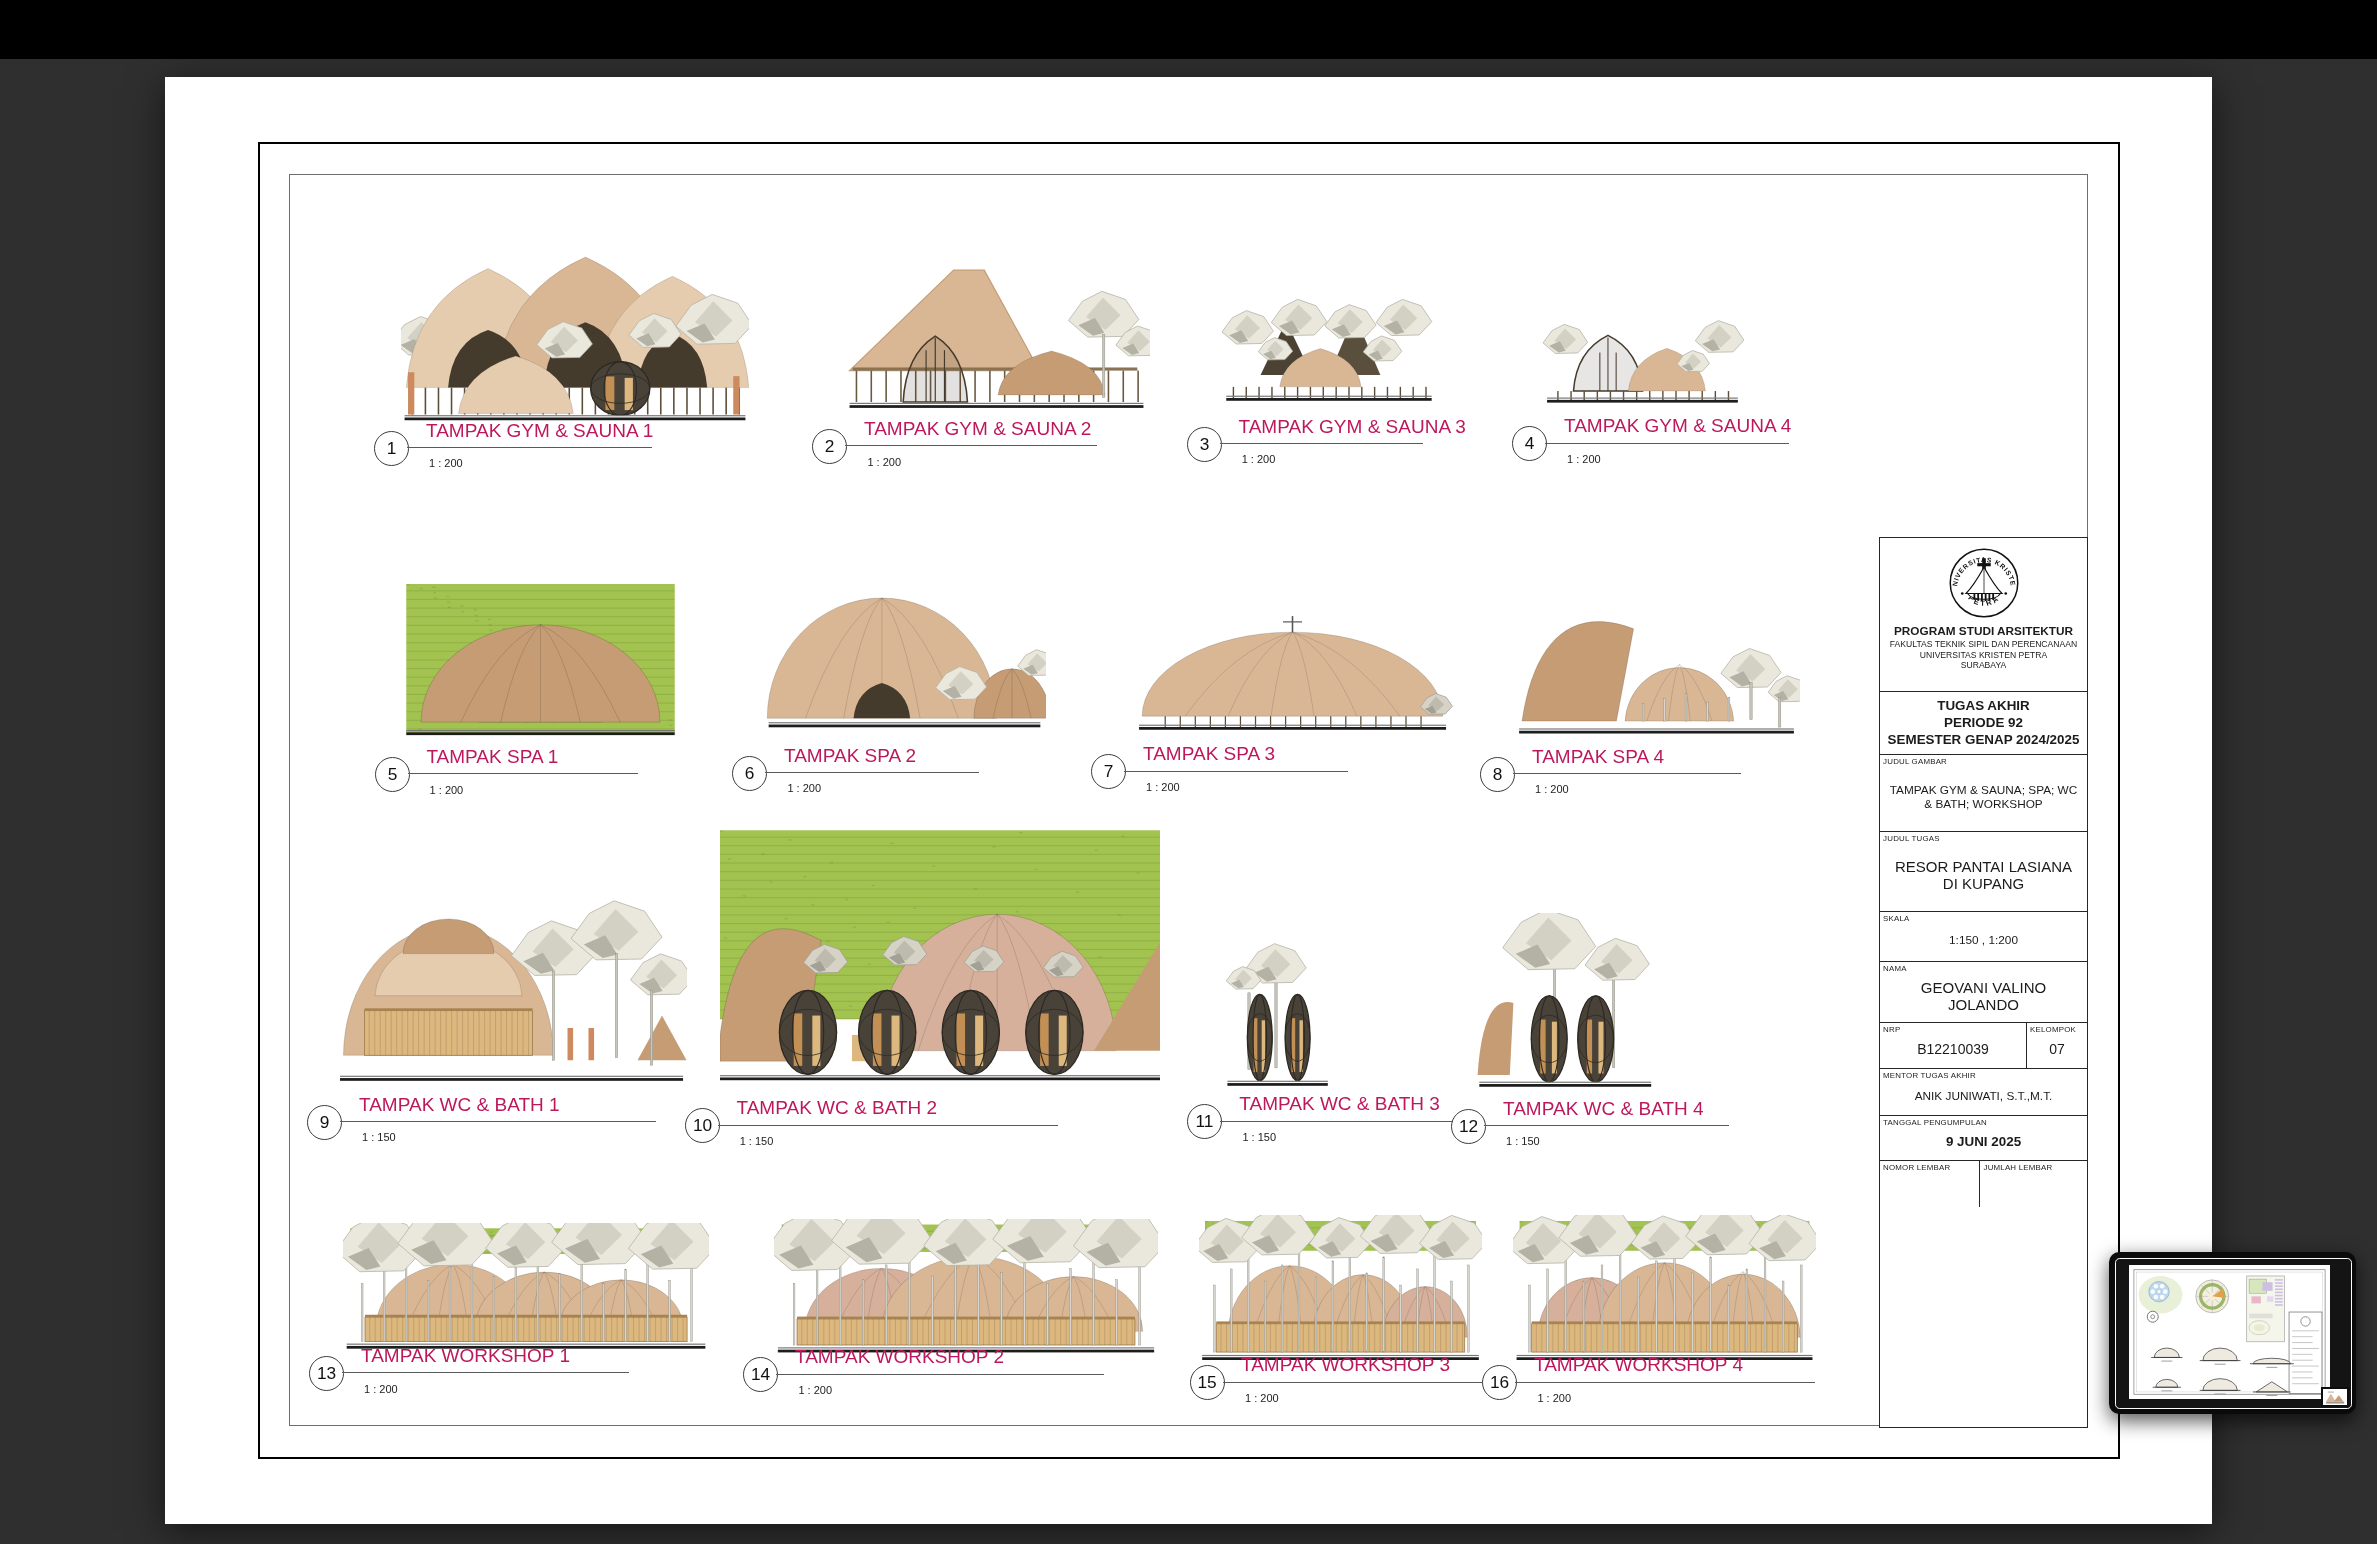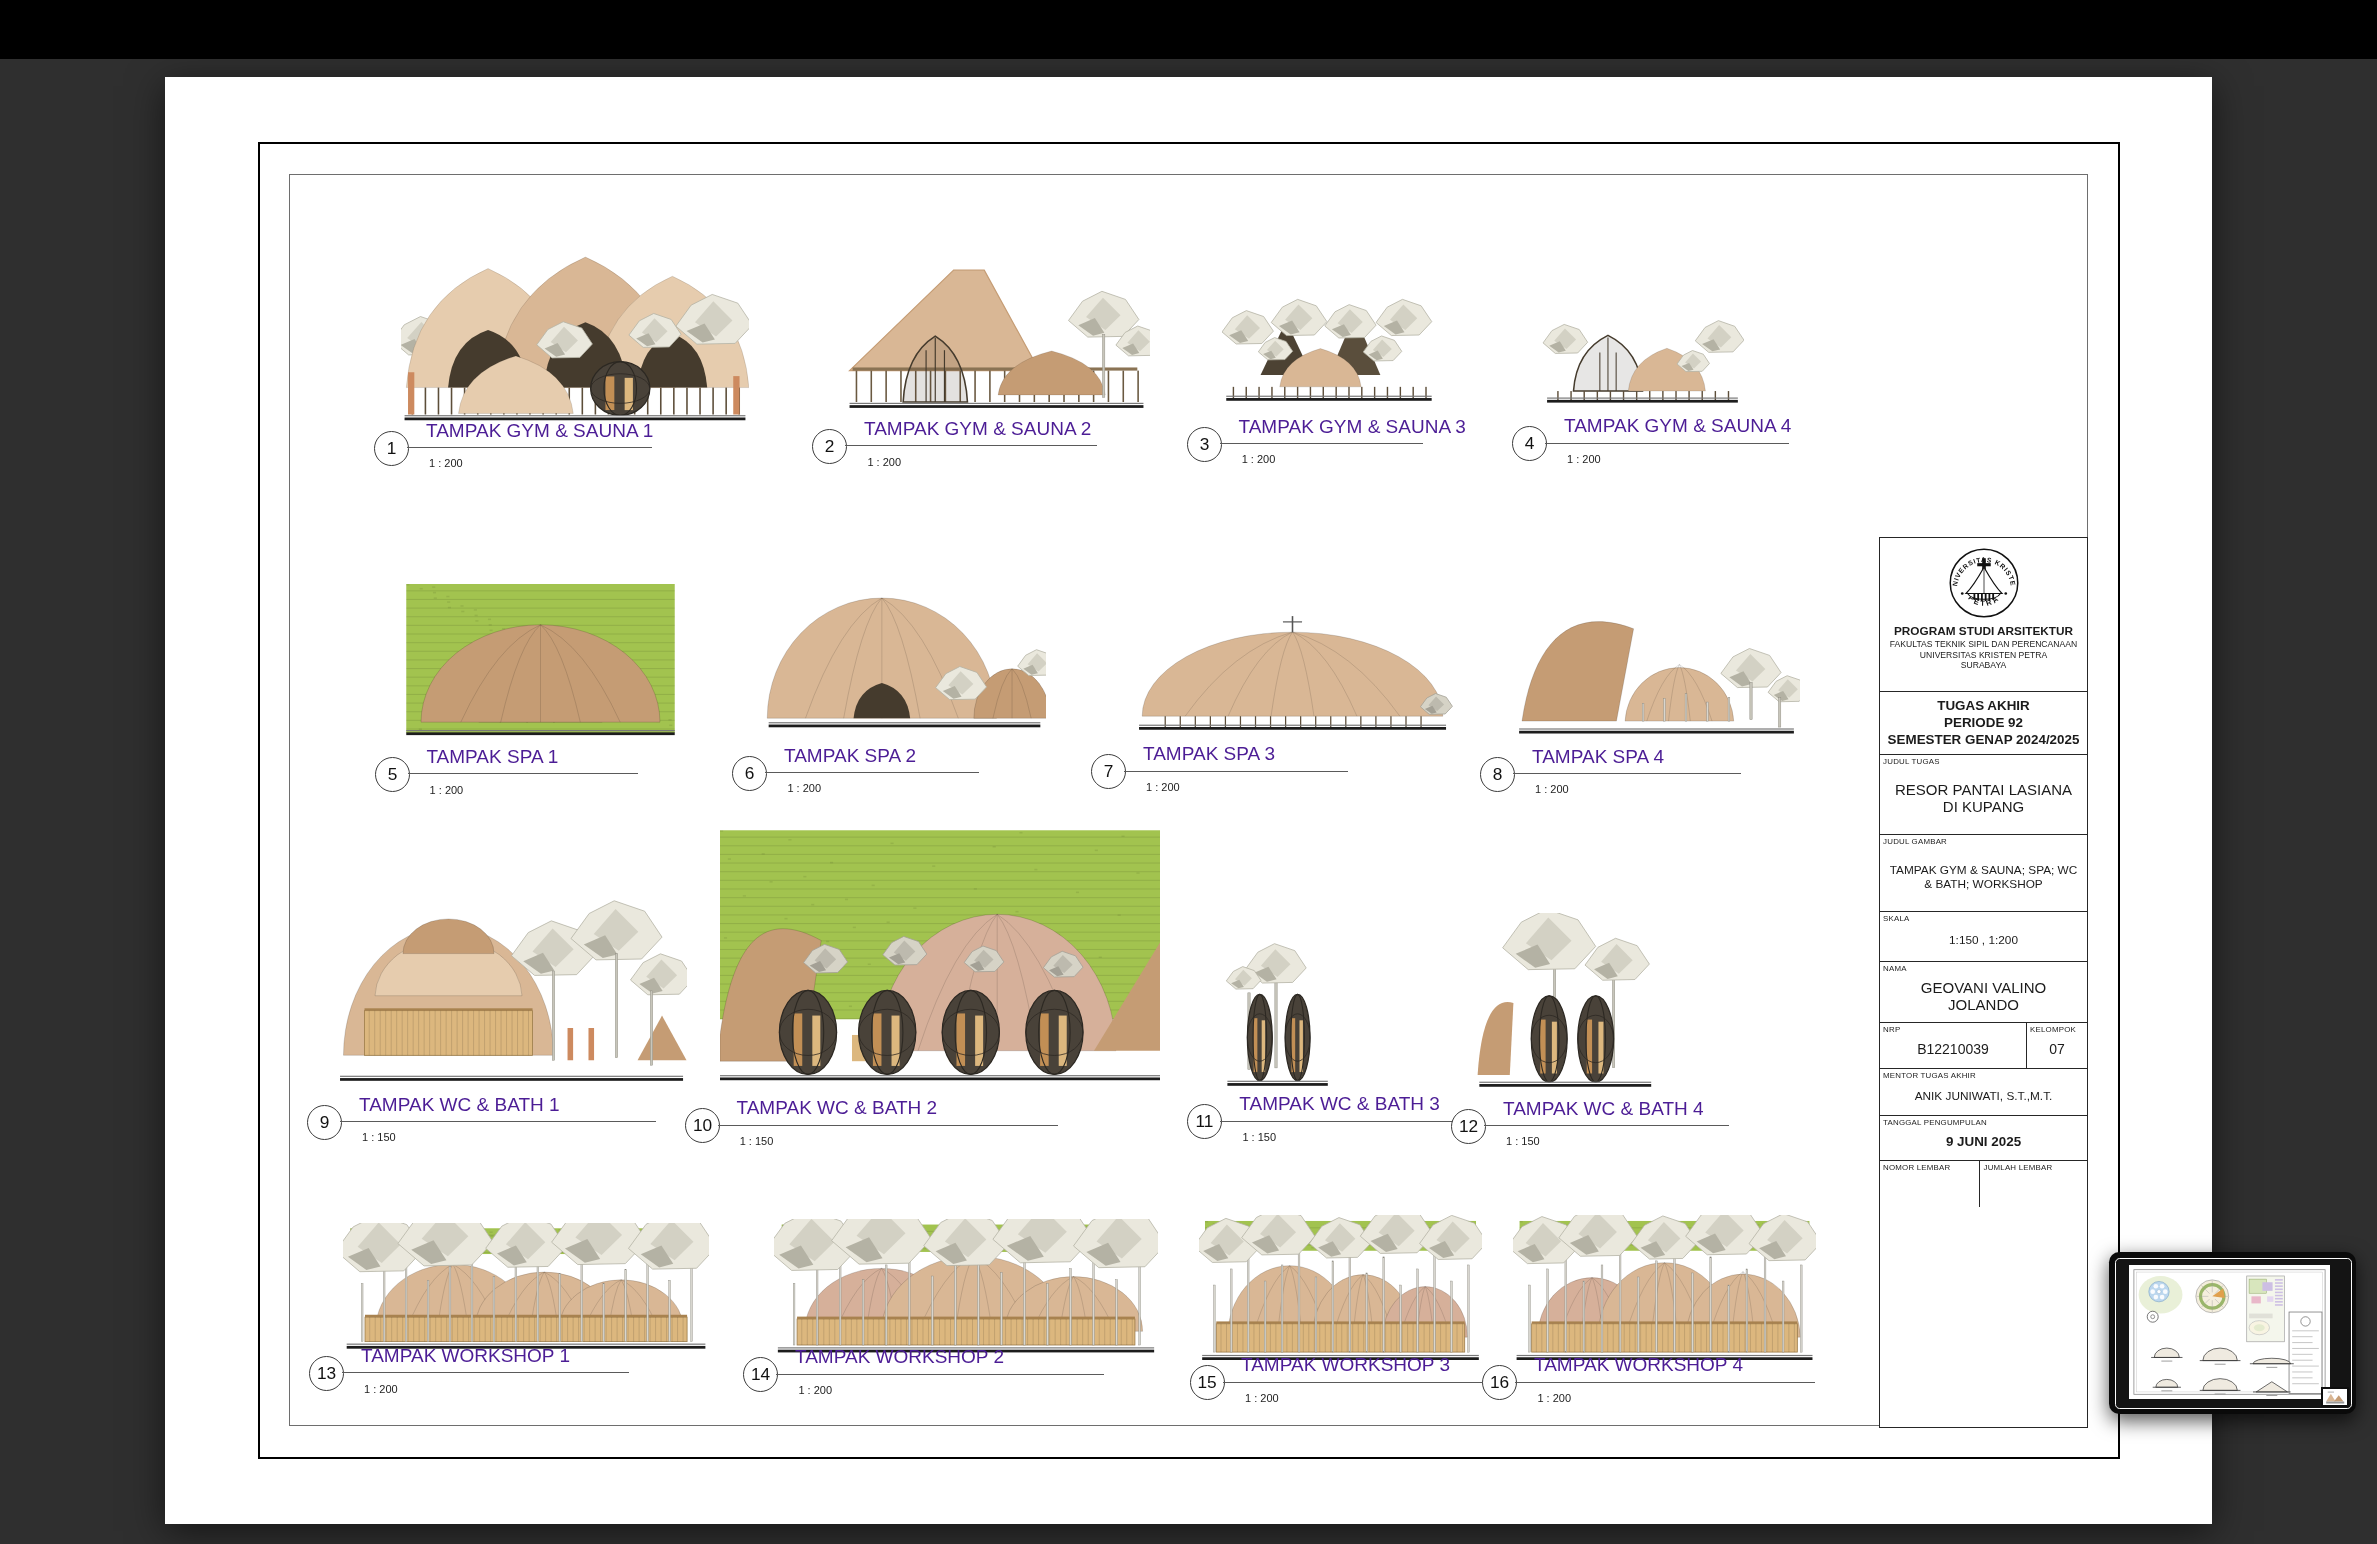--- a/index.html
+++ b/index.html
@@ -11,21 +11,21 @@
   .outer-frame{position:absolute;left:93px;top:65px;width:1862px;height:1317px;
         border:2.4px solid #000;box-sizing:border-box;}
   .inner-frame{position:absolute;left:124px;top:97px;width:1799px;height:1252px;
         border:0.8px solid #6e6e6e;box-sizing:border-box;}
   
   .fig{position:absolute;}
   .fig-img{position:absolute;left:0;top:0;overflow:hidden;}
   .fig-circle{position:absolute;width:35px;height:35px;border:1.2px solid #3c3c3c;border-radius:50%;
         background:#fff;display:flex;align-items:center;justify-content:center;box-sizing:border-box;}
   .fig-num{font-size:17.3px;color:#111;}
-  .fig-title{position:absolute;font-size:19px;color:#4c1d95;white-space:nowrap;}
+  .fig-title{position:absolute;font-size:19px;color:#be185d;white-space:nowrap;}
   .fig-line{position:absolute;height:0;border-top:1.3px solid #5a5a5a;}
   .fig-scale{position:absolute;font-size:11px;color:#222;white-space:nowrap;}
   
   .tblock{position:absolute;left:1714px;top:460px;width:209px;height:891px;
         border:0.8px solid #262626;box-sizing:border-box;background:#fff;}
   .tb-row{box-sizing:border-box;border-top:0.8px solid #262626;position:relative;overflow:hidden;}
   .tb-row:first-child{border-top:none;}
   .tb-label{position:absolute;left:3.1px;top:2.4px;font-size:7.9px;color:#222;letter-spacing:0.2px;}
   .tb-val{position:absolute;left:0;right:0;top:0;bottom:0;display:flex;align-items:center;
         justify-content:center;text-align:center;padding:11px 6.3px 3.1px 6.3px;box-sizing:border-box;}
@@ -90,27 +90,27 @@
         <div class="inst-line">SURABAYA</div>
       </div>
     </div>
     <div class="tb-row" style="height:63px;">
       <div class="assign">
         <div>TUGAS AKHIR</div>
         <div>PERIODE 92</div>
         <div>SEMESTER GENAP 2024/2025</div>
       </div>
     </div>
+    <div class="tb-row" style="height:77px;">
+      <div class="tb-label">JUDUL GAMBAR</div>
+      <div class="tb-val" style="font-size:11.8px;">TAMPAK GYM &amp; SAUNA; SPA; WC &amp; BATH; WORKSHOP</div>
+    </div>
     <div class="tb-row" style="height:80px;">
       <div class="tb-label">JUDUL TUGAS</div>
       <div class="tb-val" style="font-size:15px;">RESOR PANTAI LASIANA DI KUPANG</div>
-    </div>
-    <div class="tb-row" style="height:77px;">
-      <div class="tb-label">JUDUL GAMBAR</div>
-      <div class="tb-val" style="font-size:11.8px;">TAMPAK GYM &amp; SAUNA; SPA; WC &amp; BATH; WORKSHOP</div>
     </div>
     <div class="tb-row" style="height:50px;">
       <div class="tb-label">SKALA</div>
       <div class="tb-val" style="font-size:11.8px;">1:150 , 1:200</div>
     </div>
     <div class="tb-row" style="height:61px;">
       <div class="tb-label">NAMA</div>
       <div class="tb-val" style="font-size:15px;">GEOVANI VALINO JOLANDO</div>
     </div>
     <div class="tb-row" style="height:46px;">

